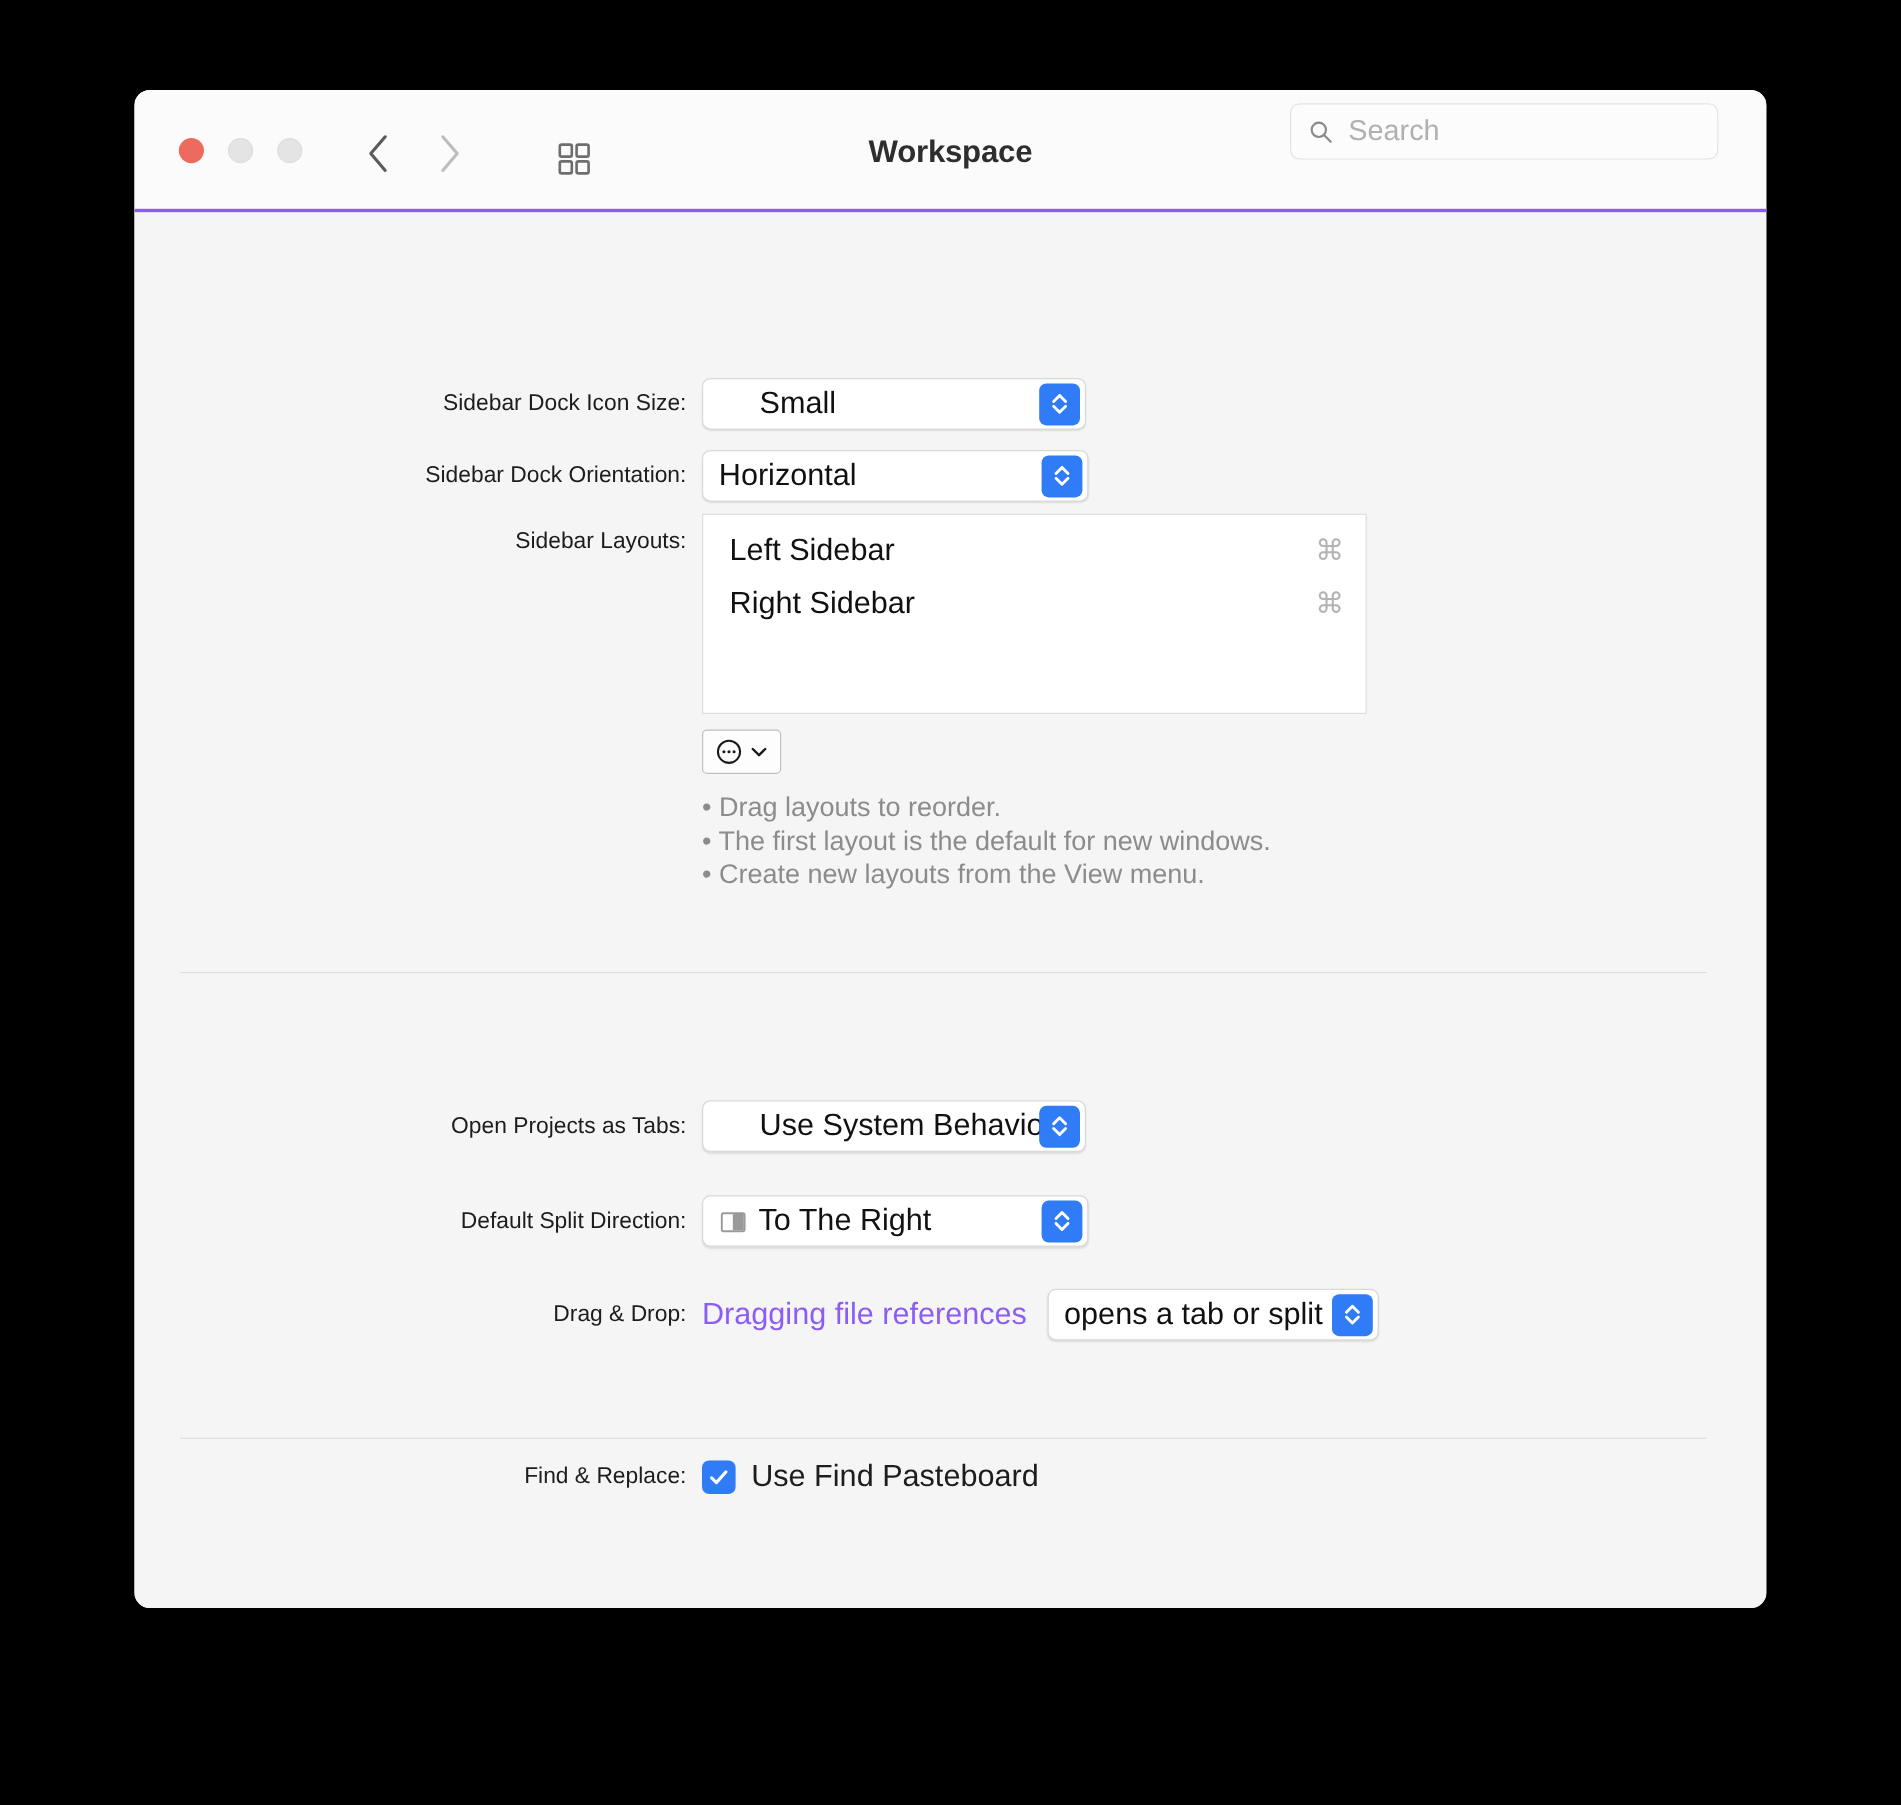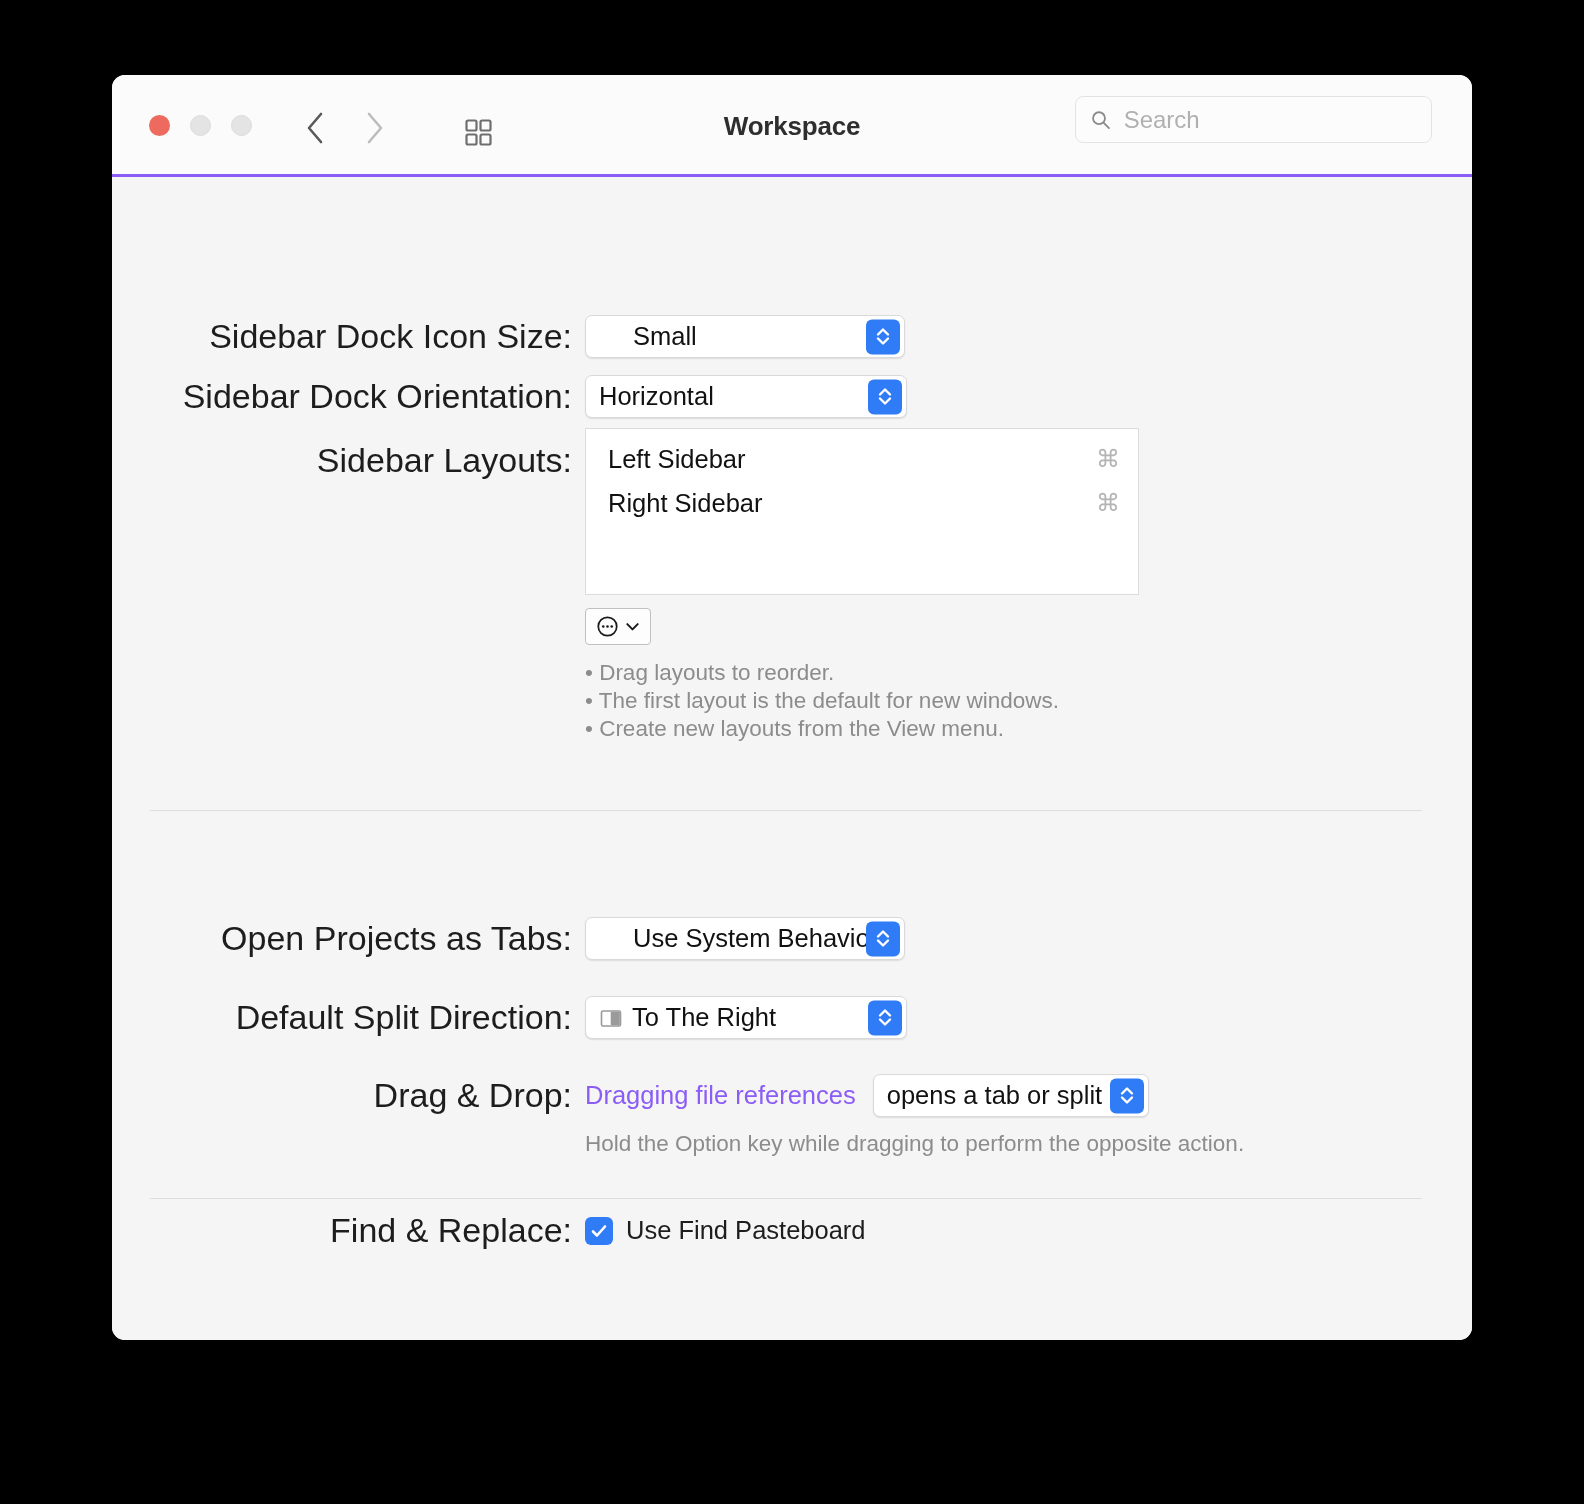--- a/index.html
+++ b/index.html
@@ -75,21 +75,21 @@
     text-align: center;
     font-size: 26px;
     font-weight: bold;
     color: #2e2e2e;
     letter-spacing: -0.2px;
   }
 
   .searchbox {
     position: absolute;
     right: 40px;
-    top: 21px;
+    top: 11px;
     width: 357px;
     height: 47px;
     background: #fcfcfc;
     border: 1px solid #e3e3e3;
     border-radius: 8px;
     display: flex;
     align-items: center;
     padding: 0 14px;
     gap: 10px;
   }
@@ -116,21 +116,21 @@
     position: absolute;
     display: flex;
     align-items: center;
   }
   
   .lbl {
     position: absolute;
     right: 100%;
     margin-right: 13px;
     white-space: nowrap;
-    font-size: 34px;
+    font-size: 19px;
     color: #1d1d1d;
     text-align: right;
   }
 
   
   .popup {
     position: relative;
     display: inline-flex;
     align-items: center;
     height: 43px;
@@ -385,21 +385,20 @@
         <span>opens a tab or split</span>
         <span class="stepper">
           <svg width="20" height="24" viewBox="0 0 20 24" fill="none">
             <path d="M5 10 L10 5 L15 10" stroke="#fff" stroke-width="2.4" stroke-linecap="round" stroke-linejoin="round"></path>
             <path d="M5 14 L10 19 L15 14" stroke="#fff" stroke-width="2.4" stroke-linecap="round" stroke-linejoin="round"></path>
           </svg>
         </span>
       </div>
     </div>
 
-    <div class="hint" style="position:absolute; left:473px; top:953px;">Hold the Option key while dragging to perform the opposite action.</div>
 
     <div class="divider" style="top:1021px;"></div>
 
     <div class="row" style="left:473px; top:1039px;">
       <span class="lbl">Find &amp; Replace:</span>
       <span class="checkbox">
         <svg width="20" height="20" viewBox="0 0 20 20" fill="none">
           <path d="M4 10.5 L8 14.5 L16 5.5" stroke="#fff" stroke-width="2.6" stroke-linecap="round" stroke-linejoin="round"></path>
         </svg>
       </span>

